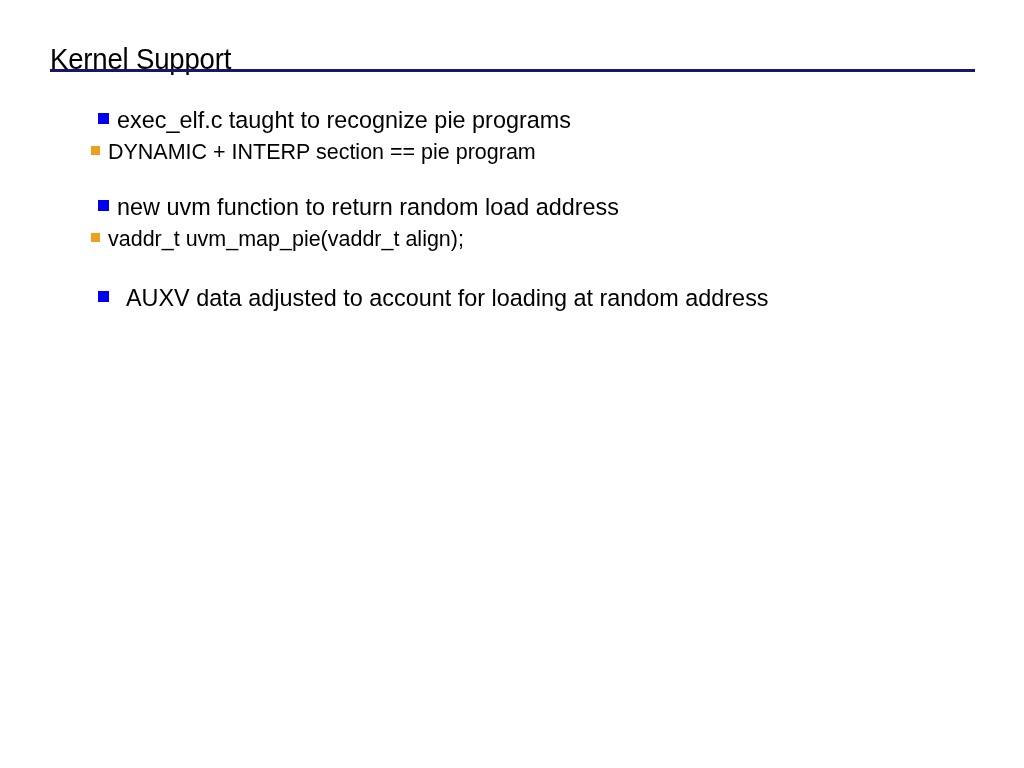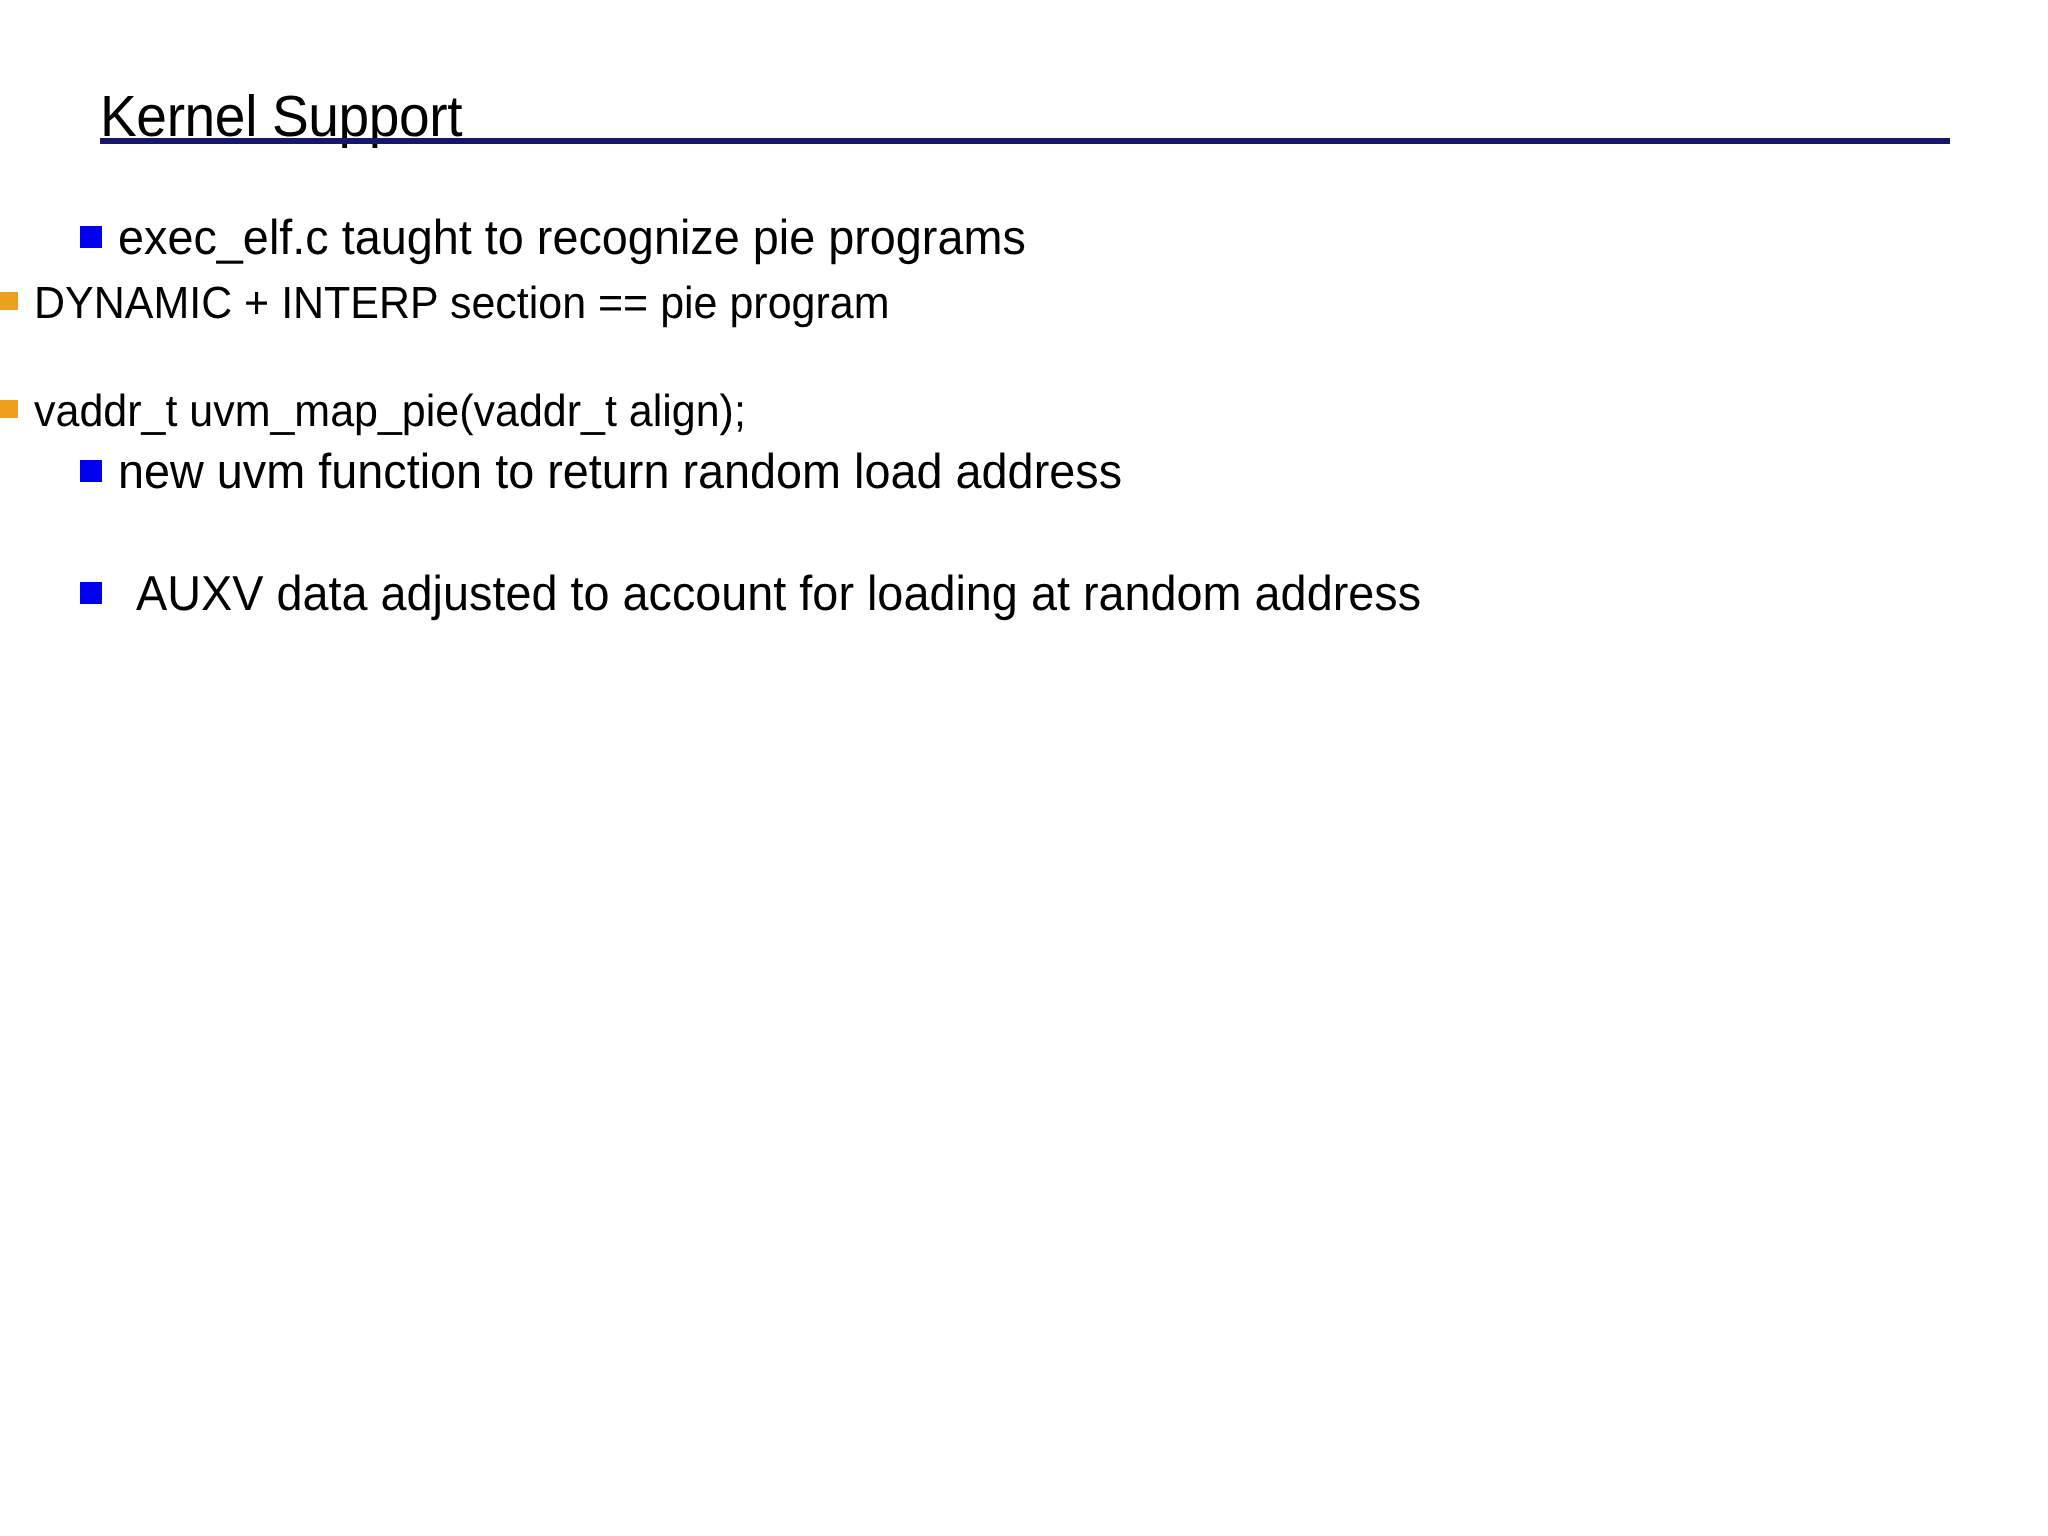--- a/index.html
+++ b/index.html
@@ -56,21 +56,21 @@
   }
 
   .bullet-row {
     position: relative;
     display: flex;
     align-items: flex-start;
   }
 
   
   .lvl1 {
-    padding-left: 40px;
+    padding-left: 98px;
     min-height: 33px;
   }
   .lvl1 .marker {
     width: 11px;
     height: 11px;
     background: #0000ee;
     flex: 0 0 11px;
     margin-top: 9px;
     margin-right: 8px;
   }
@@ -82,20 +82,21 @@
     transform: scaleX(0.955);
     transform-origin: left top;
   }
   
   .lvl1.extra-gap .marker {
     margin-right: 17px;
   }
 
   
   .lvl2 {
+    padding-left: 91px;
     min-height: 30px;
   }
   .lvl2 .marker {
     width: 9px;
     height: 9px;
     background: #eda01e;
     flex: 0 0 9px;
     margin-top: 9px;
     margin-right: 8px;
   }
@@ -127,28 +128,28 @@
       <span class="text">exec_elf.c taught to recognize pie programs</span>
     </div>
 
     <div class="bullet-row lvl2">
       <span class="marker"></span>
       <span class="text">DYNAMIC + INTERP section == pie program</span>
     </div>
 
     <div class="spacer-md"></div>
 
+    <div class="bullet-row lvl1">
+      <span class="marker"></span>
+      <span class="text">new uvm function to return random load address</span>
+    </div>
+
     <div class="bullet-row lvl2">
       <span class="marker"></span>
       <span class="text">vaddr_t uvm_map_pie(vaddr_t align);</span>
-    </div>
-
-    <div class="bullet-row lvl1">
-      <span class="marker"></span>
-      <span class="text">new uvm function to return random load address</span>
     </div>
 
 
 
     <div class="spacer-lg"></div>
 
     <div class="bullet-row lvl1 extra-gap">
       <span class="marker"></span>
       <span class="text"> AUXV data adjusted to account for loading at random address</span>
     </div>

